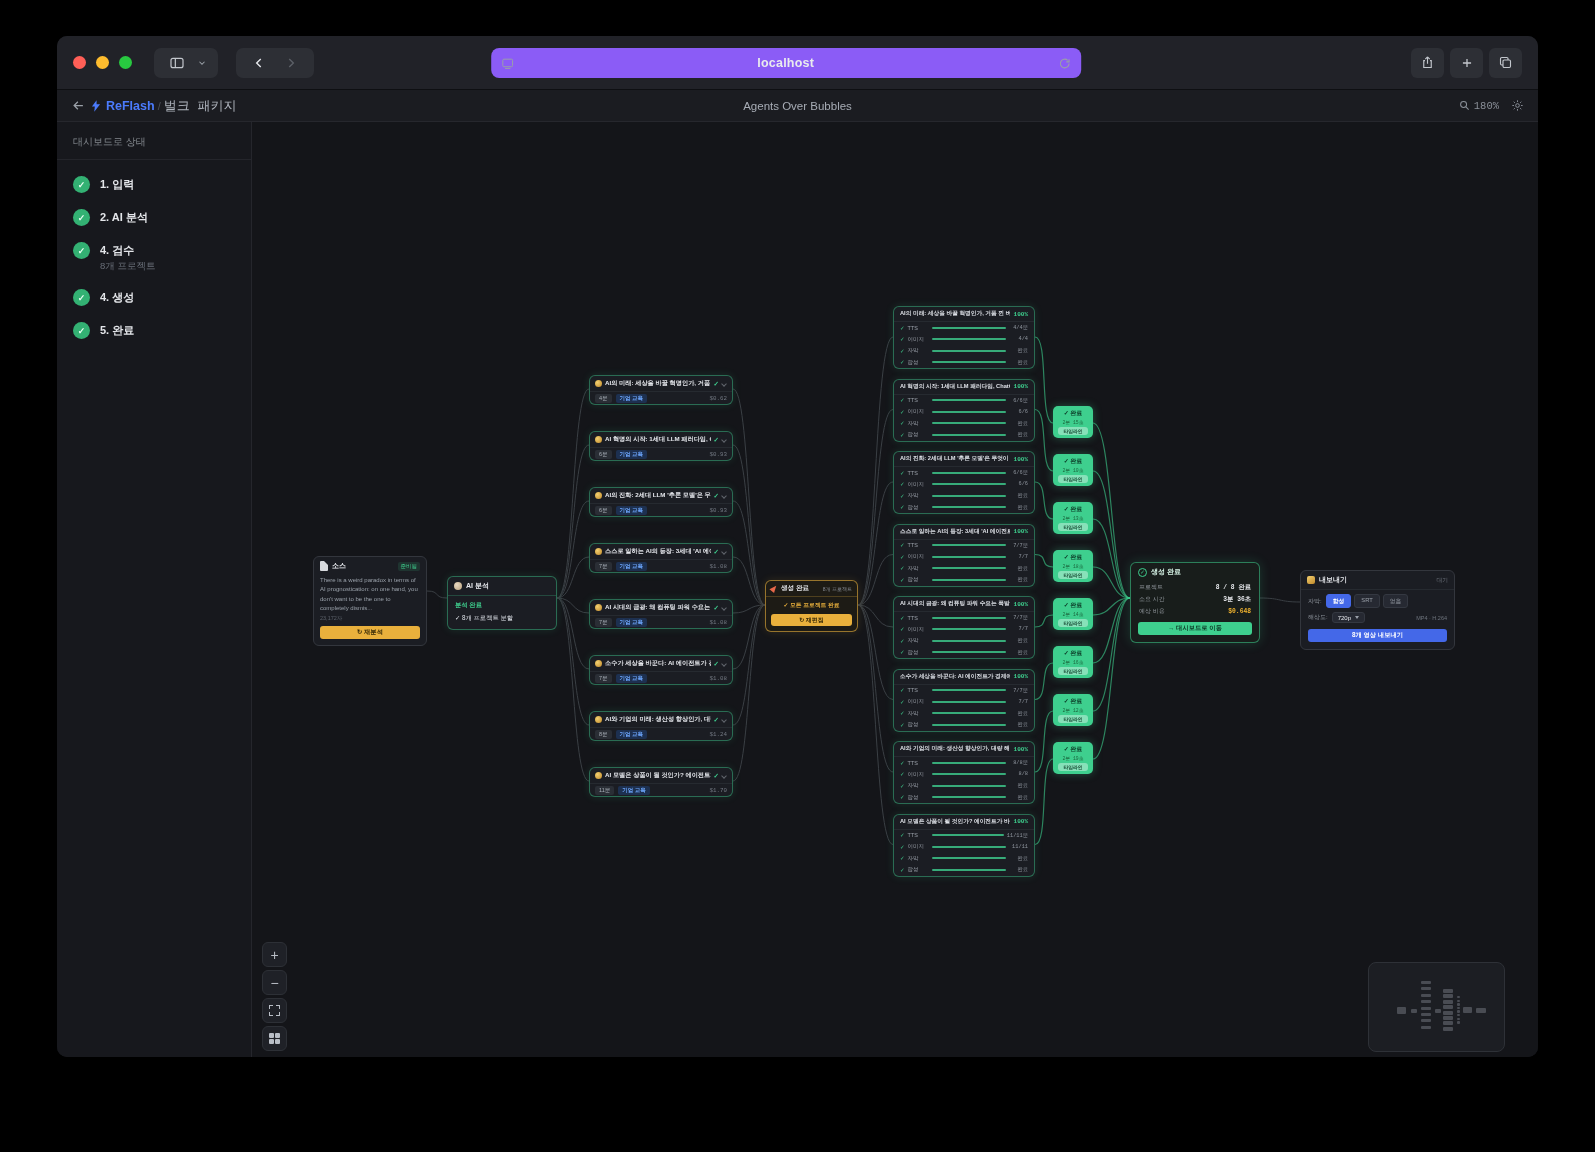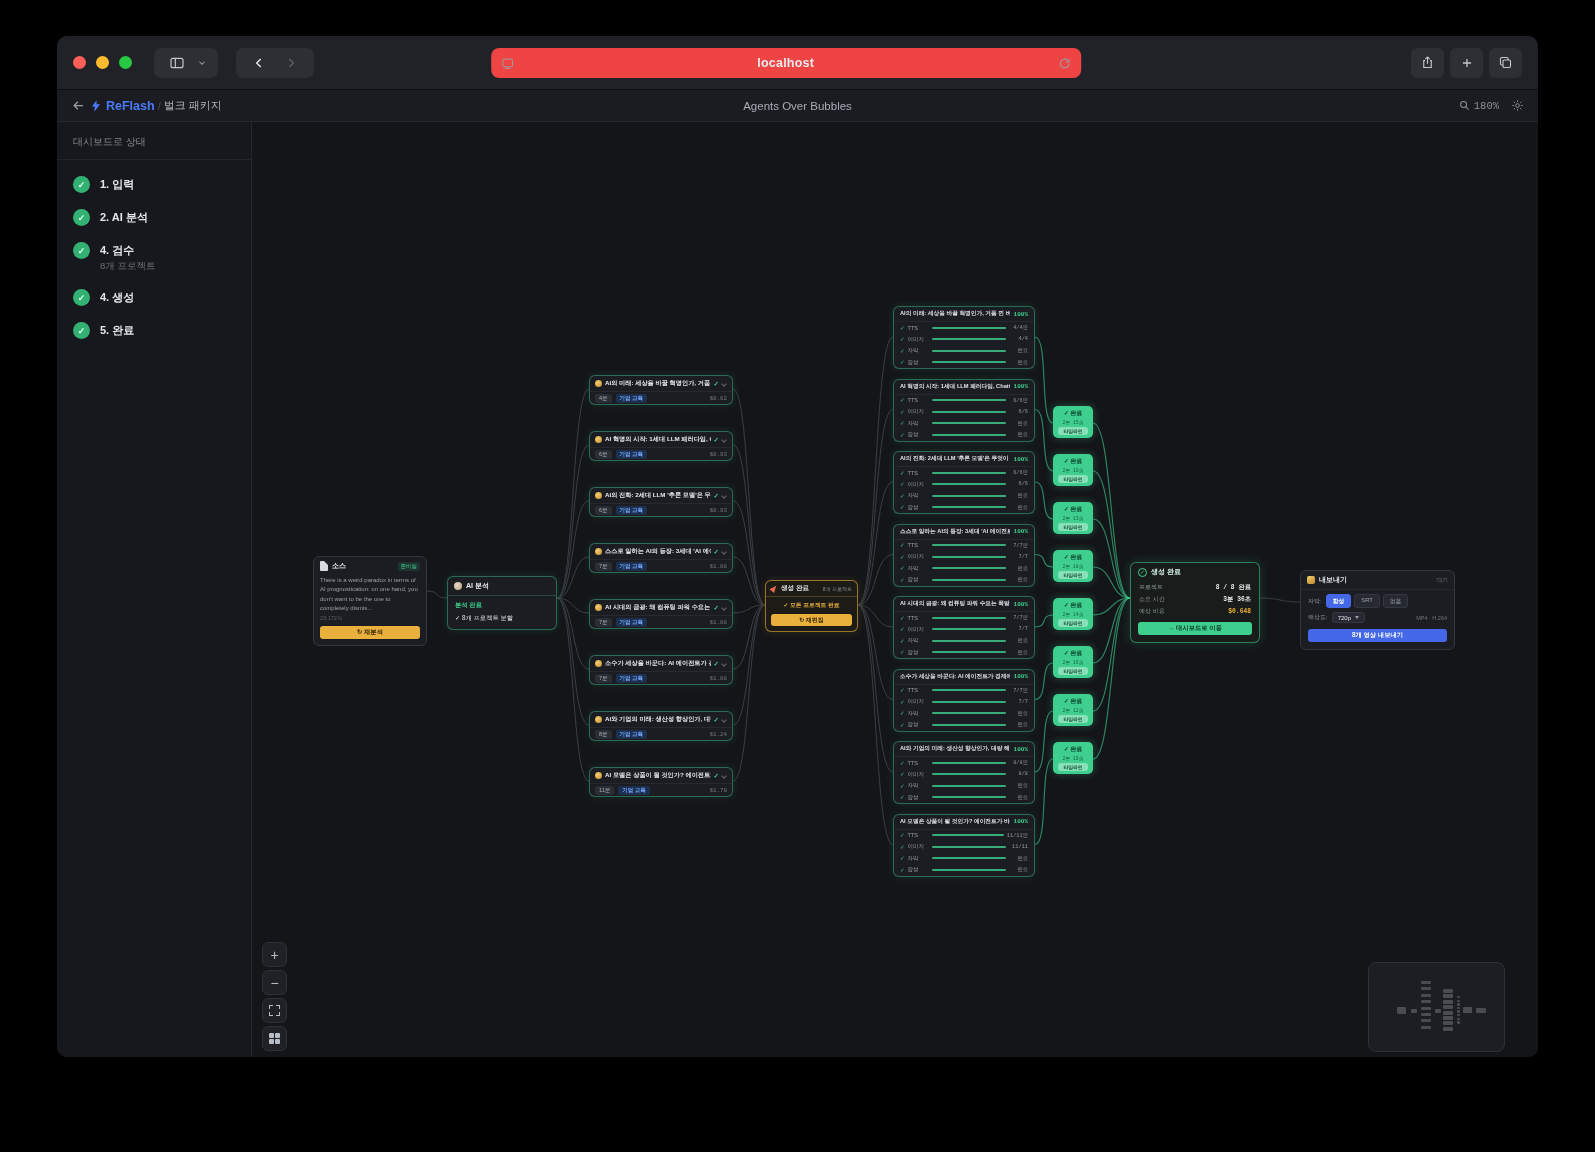--- a/index.html
+++ b/index.html
@@ -14,31 +14,31 @@
 
   
   .titlebar { position:relative; height:54px; background:#212228; border-bottom:1px solid #0e0f12;
               display:flex; align-items:center; padding:0 16px; flex:0 0 auto; }
   .lights { display:flex; gap:10px; margin-right:22px; }
   .light { width:13px; height:13px; border-radius:50%; }
   .pill { background:#2d2f35; border-radius:7px; height:30px; display:flex; align-items:center; justify-content:center; }
   .tb-group { gap:2px; padding:0 8px; margin-right:18px; }
   .tb-btn { width:30px; height:30px; display:flex; align-items:center; justify-content:center; border-radius:6px; }
   .urlbar { position:absolute; left:50%; top:12px; transform:translateX(-52%); width:590px; height:30px;
-            background:#ef4444; border-radius:8px; display:flex; align-items:center; padding:0 10px; }
+            background:#8b5cf6; border-radius:8px; display:flex; align-items:center; padding:0 10px; }
   .url-text { flex:1; text-align:center; color:#e9ebee; font-size:12.5px; font-weight:600; letter-spacing:.2px; }
   .tb-right { margin-left:auto; display:flex; gap:6px; }
   svg.icn { display:block; }
 
   
   .appbar { position:relative; height:32px; background:#1b1c21; border-bottom:1px solid #26272d;
             display:flex; align-items:center; padding:0 14px; gap:3px; flex:0 0 auto;justify-content:flex-end; }
   .brand { color:#4b7bfd; font-size:12.5px; font-weight:800; }
   .crumb-sep { color:#4c5058; font-size:11px; }
-  .crumb { color:#aeb3bc; font-size:11px; }
+  .crumb { color:#aeb3bc; font-size:13px;font-family:Liberation Mono, monospace; }
   .app-title { position:absolute; left:50%; transform:translateX(-50%); color:#a7acb5; font-size:11.5px; }
   .appbar-right { margin-left:auto; display:flex; align-items:center; gap:12px; color:#8b9099; }
   .zoom-ind { display:flex; align-items:center; gap:4px; font-size:10.5px; font-family:"Liberation Mono", monospace; color:#8b9099; }
 
   
   .main { flex:1; display:flex; min-height:0; }
 
   
   .sidebar { width:195px; background:#17181d; border-right:1px solid #25262c; position:relative; flex:0 0 auto; }
   .sb-title { padding:13px 16px 10px; font-size:10px; color:#84898f; border-bottom:1px solid #24252b; }

